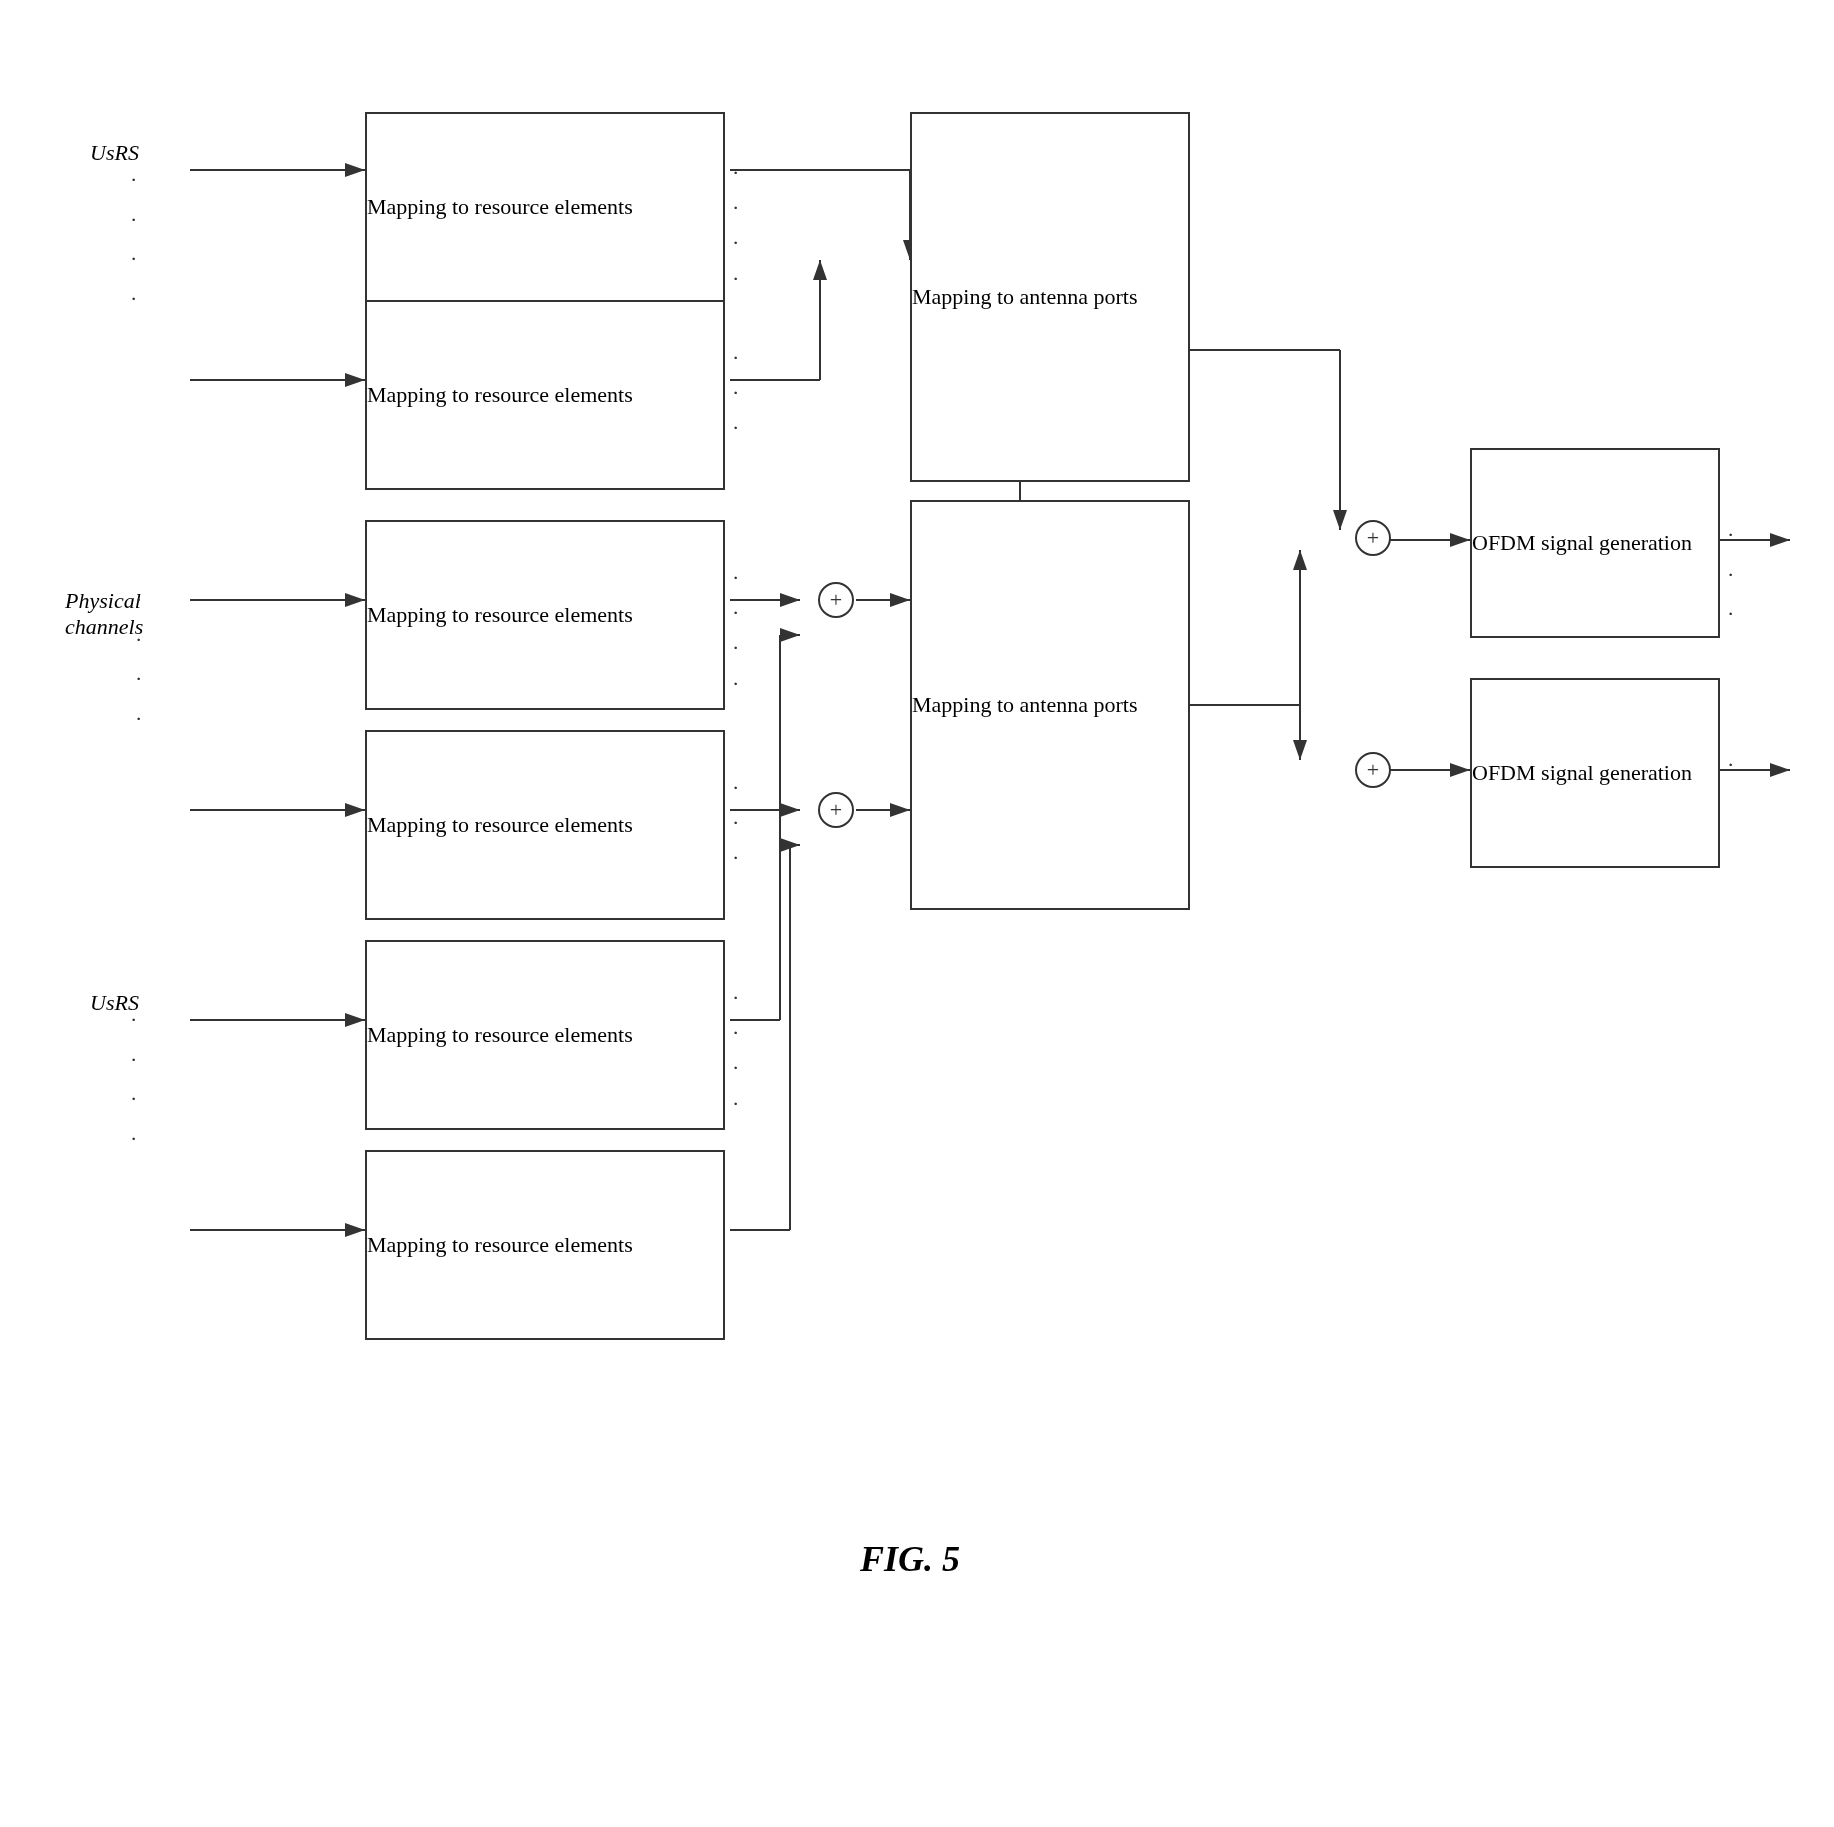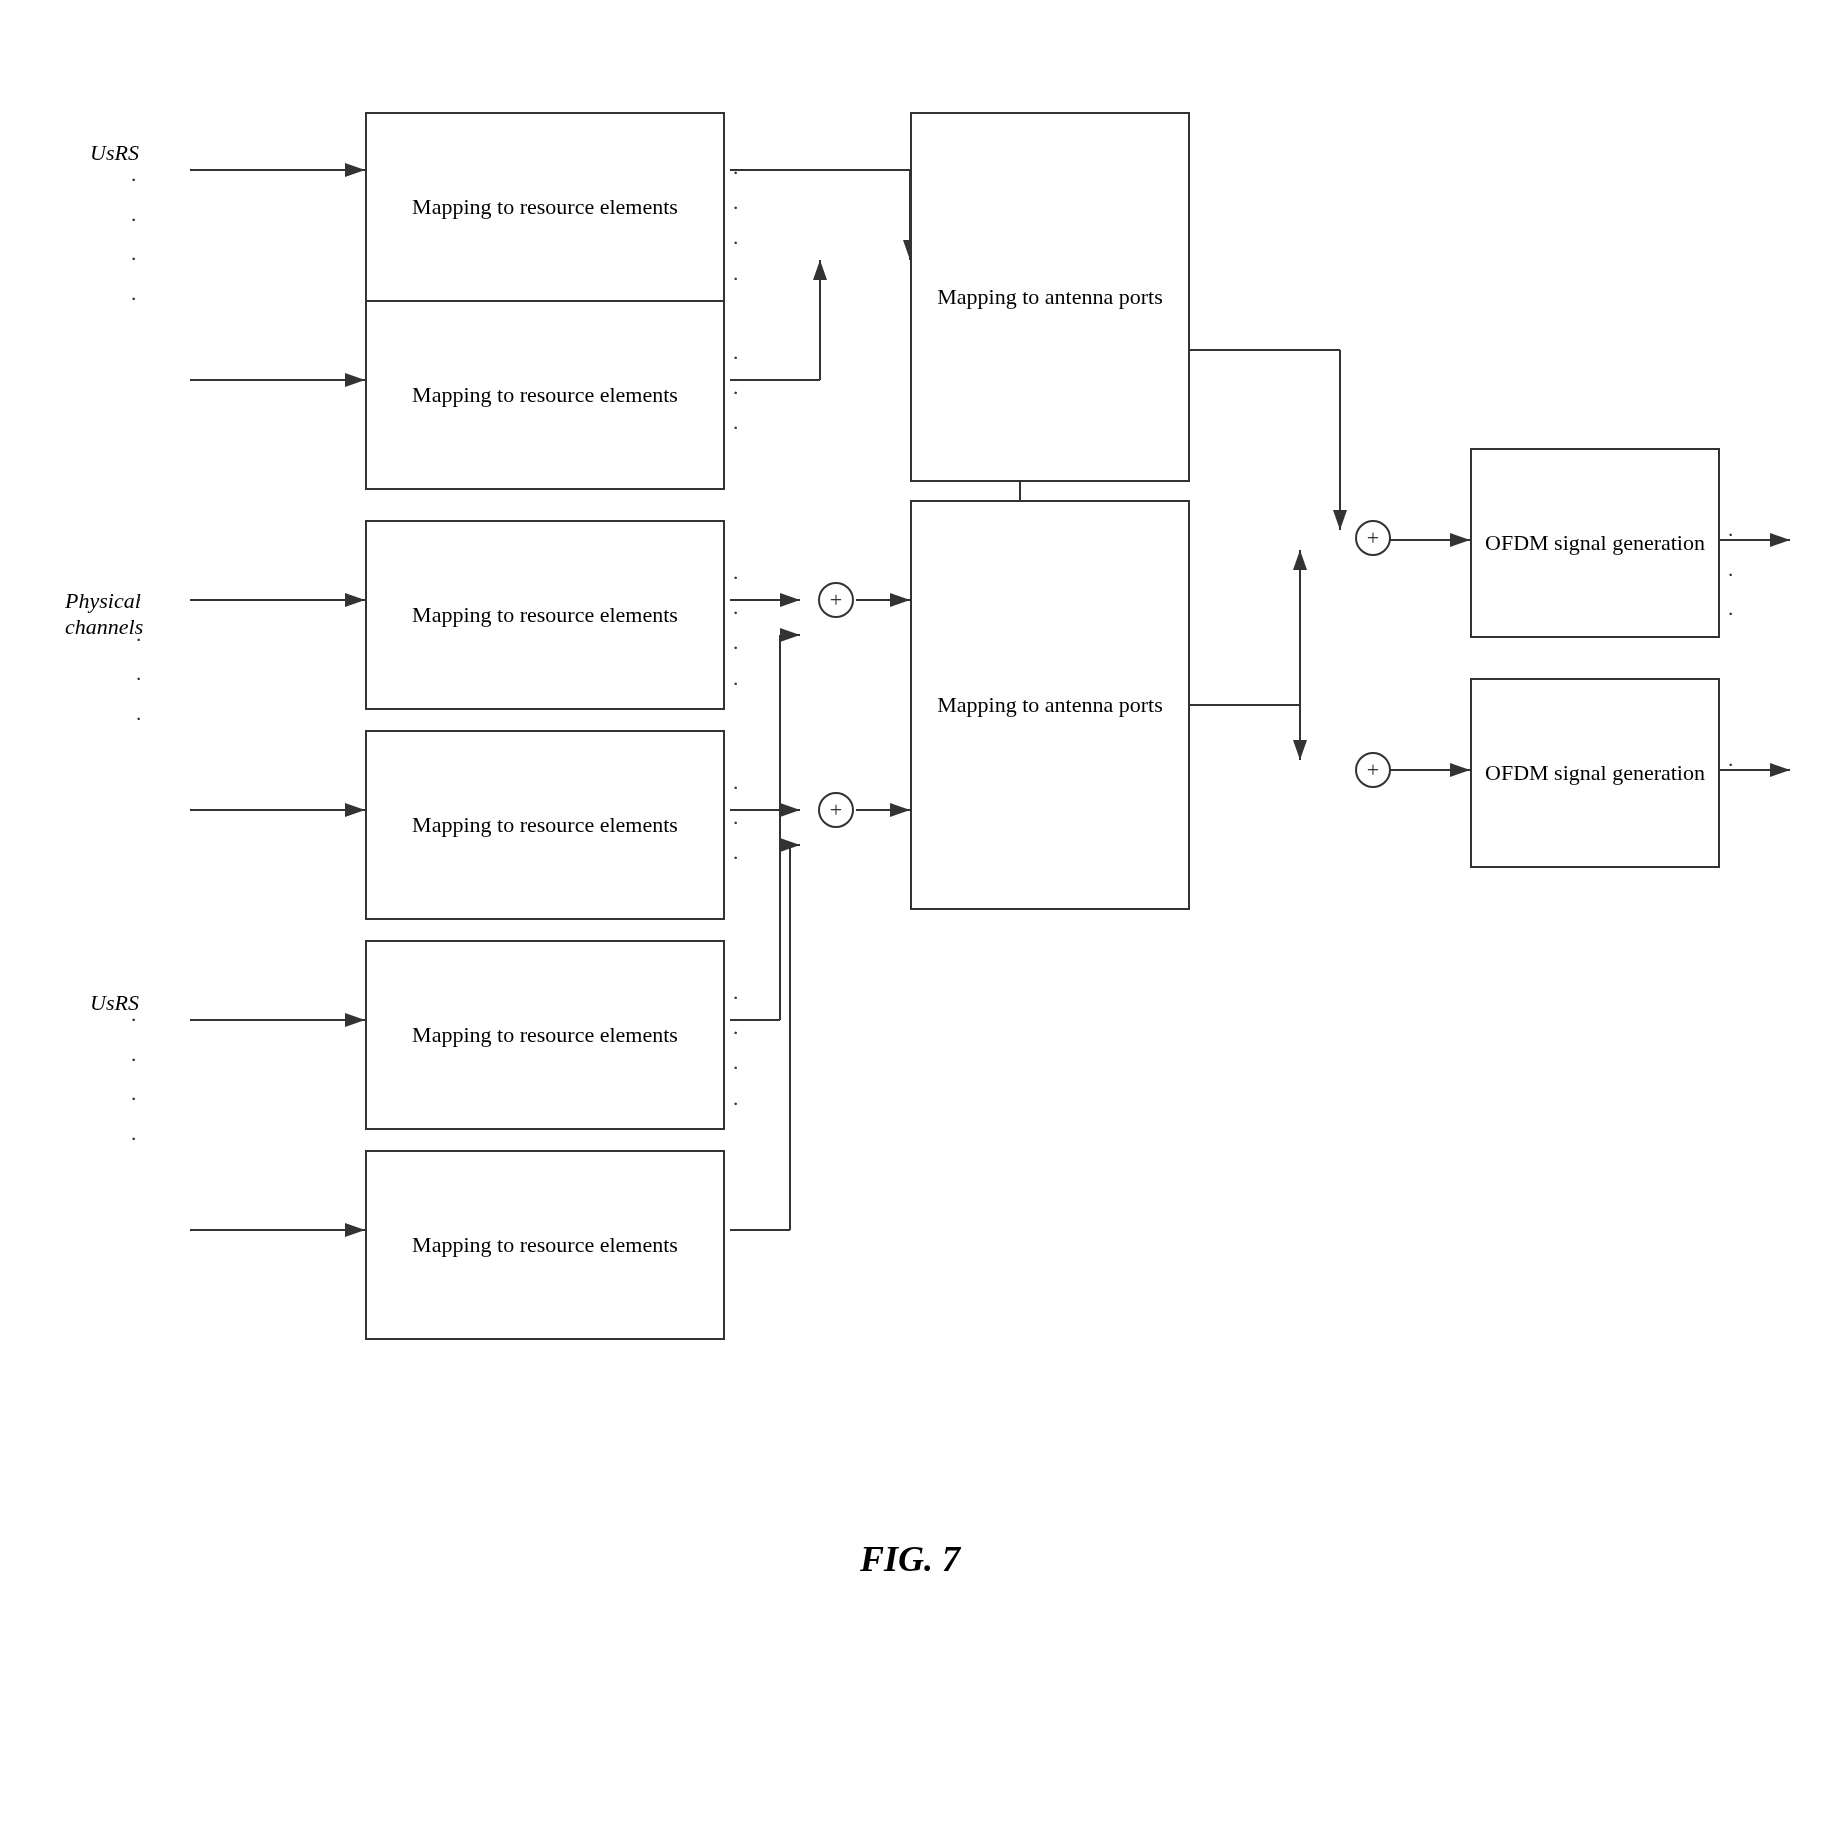--- a/index.html
+++ b/index.html
@@ -19,21 +19,21 @@
       width: 1700px;
       height: 1600px;
     }
 
     .block {
       position: absolute;
       border: 2px solid #333;
       background: #fff;
       display: flex;
       align-items: center;
-      justify-content: center;
+      justify-content: flex-start;
       text-align: center;
       font-size: 22px;
       line-height: 1.3;
     }
 
     .label {
       position: absolute;
       font-size: 22px;
       font-style: italic;
     }
@@ -204,15 +204,15 @@
   </div>
 
   <div class="block" style="left:1410px; top:638px; width:250px; height:190px;">
     <span>OFDM signal generation</span>
   </div>
 
   <div style="position:absolute; left:1667px; top:475px; font-size:22px; line-height:1.8; color:#333;">·<br>·<br>·</div>
 
   <div style="position:absolute; left:1667px; top:705px; font-size:22px; line-height:1.8; color:#333;">·</div>
 
-  <div class="fig-caption" style="position:absolute; bottom:60px; left:50%; transform:translateX(-50%);">FIG. 7</div>
+  <div class="fig-caption" style="position:absolute; bottom:60px; left:50%; transform:translateX(-50%);">FIG. 5</div>
 
 </div>
 
 </body></html>

